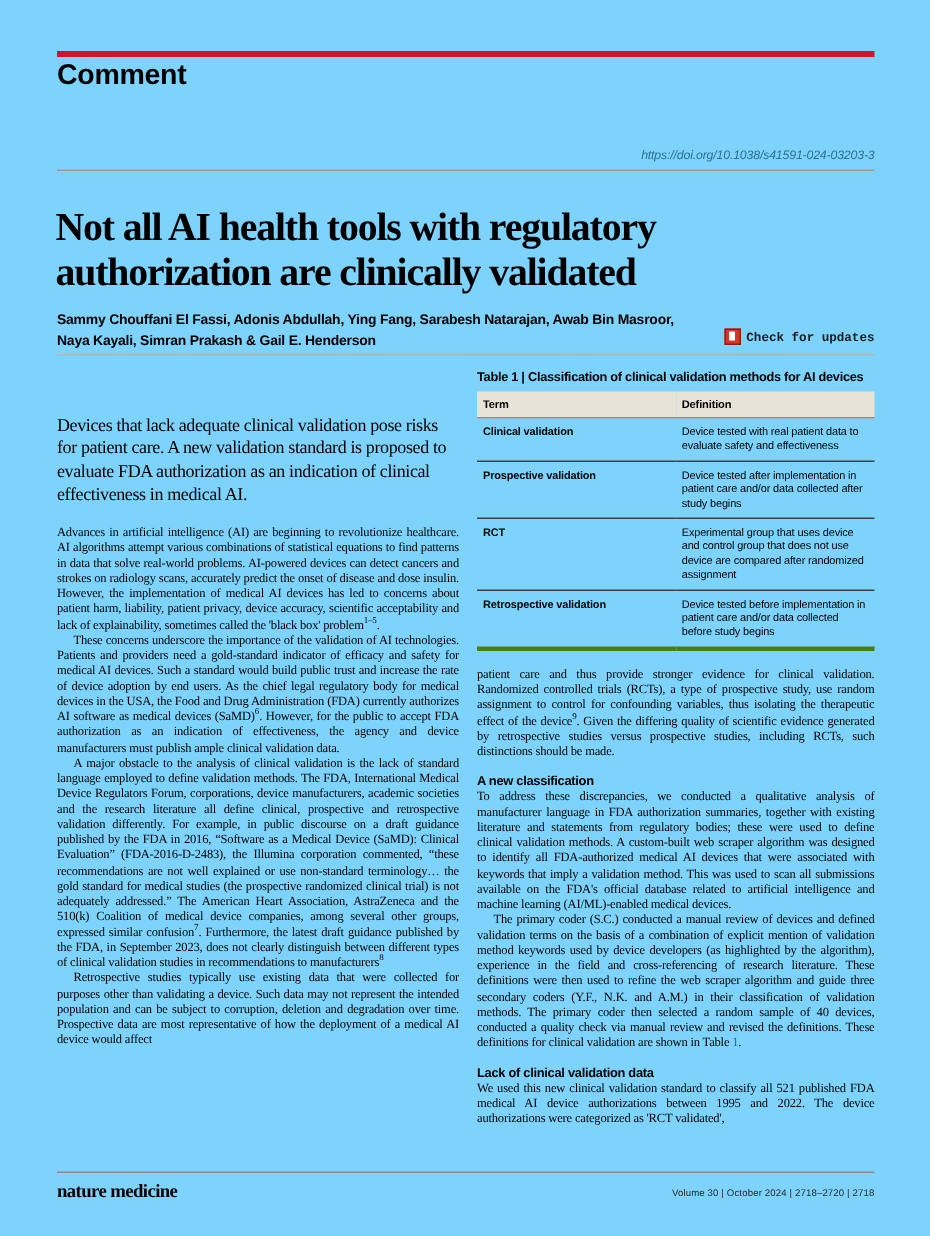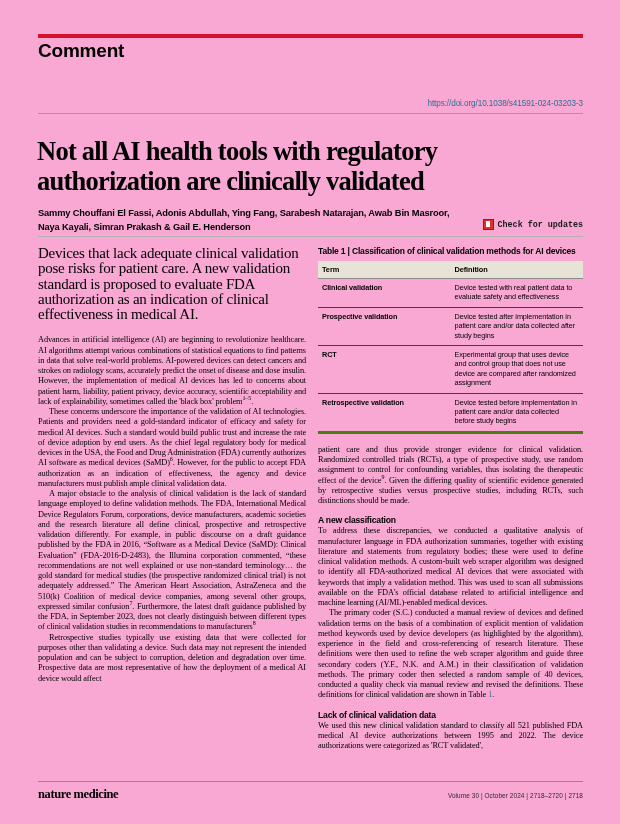--- a/index.html
+++ b/index.html
@@ -13,21 +13,21 @@
     position: relative;
     overflow: hidden;
     font-family: "Liberation Serif", serif;
     color: #000000;
   }
   .page {
     position: absolute;
     left: 0; top: 0;
     width: 620px;
     height: 824px;
-    background: #f9a8d4;
+    background: #7dd3fc;
   }
 
   
   .top-rule {
     position: absolute;
     left: 38px; top: 34px;
     width: 545px; height: 4px;
     background: #d4122c;
   }
   .section-label {
@@ -41,20 +41,21 @@
   }
 
   
   .doi {
     position: absolute;
     right: 37px; top: 99px;
     font-family: "Liberation Sans", sans-serif;
     font-size: 8.2px;
     color: #2f6f8f;
     letter-spacing: -0.1px;
+    font-style: italic;
   }
   .doi-rule {
     position: absolute;
     left: 38px; top: 113px;
     width: 545px; height: 1px;
     background: #9a9a9a;
   }
 
   
   .title {
@@ -119,24 +120,25 @@
     width: 268px;
   }
   .col-right {
     position: absolute;
     left: 318px; top: 246px;
     width: 265px;
   }
 
   .standfirst {
     font-family: "Liberation Serif", serif;
-    font-size: 15px;
+    font-size: 12px;
     line-height: 15.3px;
     letter-spacing: -0.25px;
     margin-bottom: 13px;
+    margin-top: 30px;
   }
 
   p.body {
     font-family: "Liberation Serif", serif;
     font-size: 8.35px;
     line-height: 10.25px;
     letter-spacing: -0.12px;
     text-align: justify;
     margin: 0;
     hyphens: none;

